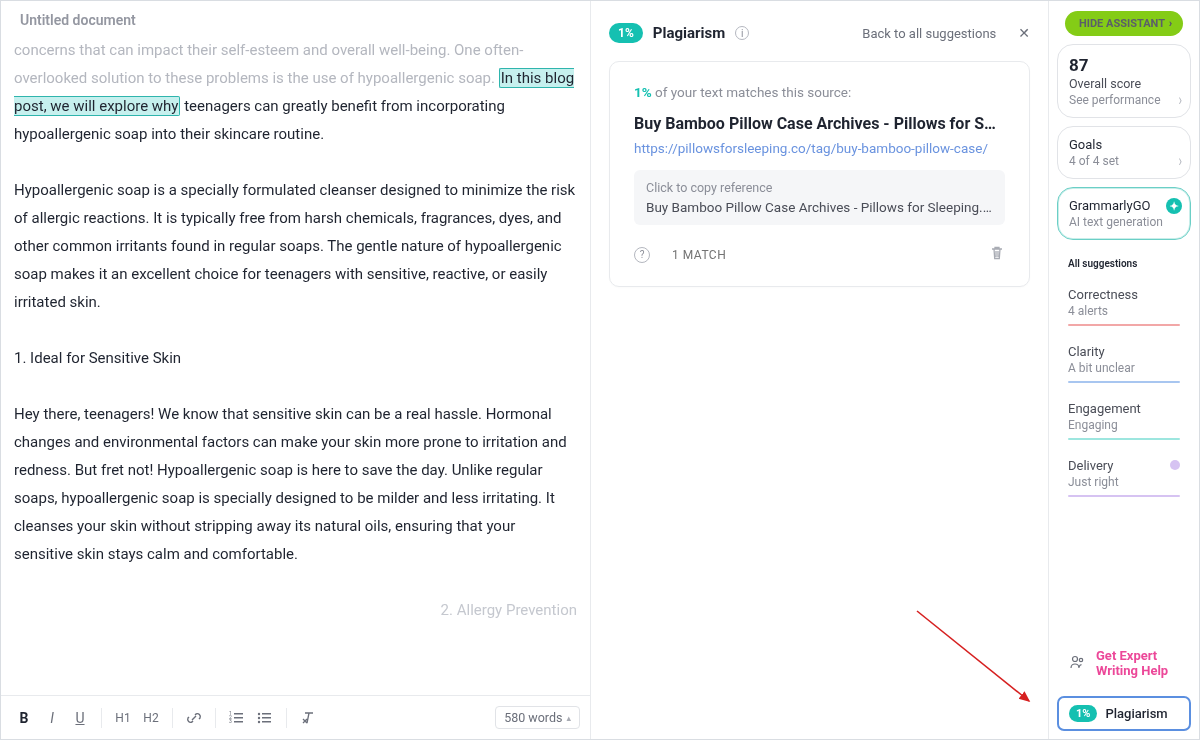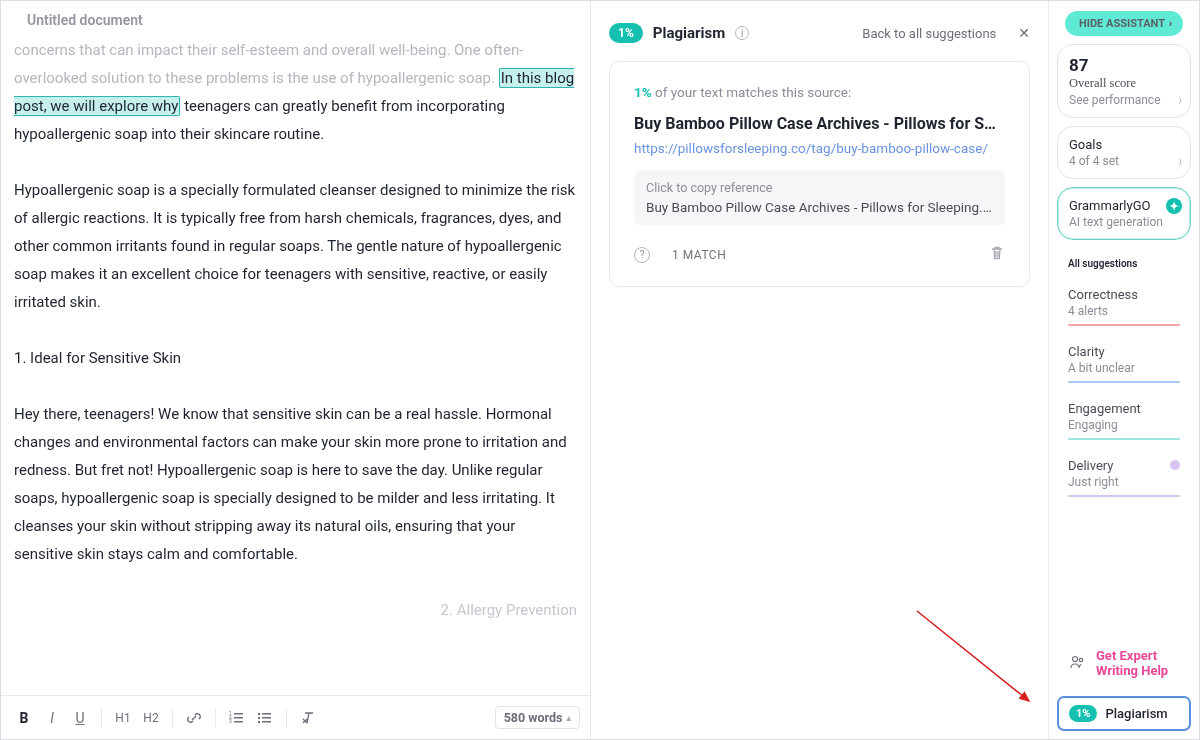--- a/index.html
+++ b/index.html
@@ -1,55 +1,55 @@
 <!DOCTYPE html>
 <html><head>
 <meta charset="utf-8">
 <style>
 * { box-sizing: border-box; margin: 0; padding: 0; }
 body { font-family: -apple-system, BlinkMacSystemFont, "Segoe UI", Roboto, sans-serif; font-size: 14px; color: #1f2430; background: #fff; }
 .app { display: flex; width: 1200px; height: 740px; border: 1px solid #d9dde2; position: relative; }
 .editor-pane { width: 590px; border-right: 1px solid #e8eaed; display: flex; flex-direction: column; position: relative; }
-.doc-title { padding: 11px 26px 8px; font-size: 14px; font-weight: 600; color: #9497a1; }
+.doc-title { padding: 11px 19px 8px; font-size: 14px; font-weight: 600; color: #9497a1; }
 .doc-body { flex: 1; overflow: hidden; padding: 0 13px 0 13px; font-size: 15px; line-height: 28px; color: #1f2430; }
 .doc-body p { margin-bottom: 28px; }
 .faded-line { color: #c5c8cf; text-align: right; }
 .hl { background: #c6f0ee; border: 1px solid #2fb5ad; border-radius: 2px; padding: 0 1px; }
 .toolbar { border-top: 1px solid #e8eaed; height: 44px; display: flex; align-items: center; padding: 0 10px; gap: 2px; }
 .t-divider { width: 1px; height: 20px; background: #e8eaed; margin: 0 6px; }
 .t-btn { width: 26px; height: 26px; display: inline-flex; align-items: center; justify-content: center; color: #6b6f7a; border-radius: 4px; cursor: pointer; font-size: 14px; }
 .t-btn.bold { font-weight: 700; color: #1f2430; }
 .t-btn.italic { font-style: italic; }
 .t-btn.under { text-decoration: underline; }
 .t-btn svg { width: 16px; height: 16px; }
-.word-count { margin-left: auto; font-size: 12.5px; color: #6b6f7a; border: 1px solid #e1e3e7; border-radius: 4px; padding: 3px 8px; display: flex; align-items: center; gap: 4px; font-weight: bold; }
+.word-count { margin-left: auto; font-size: 12.5px; color: #6b6f7a; border: 1px solid #e1e3e7; border-radius: 4px; padding: 3px 8px; display: flex; align-items: center; gap: 4px; }
 .suggest-pane { flex: 1; padding: 22px 18px; border-right: 1px solid #e8eaed; overflow: hidden; }
 .suggest-header { display: flex; align-items: center; gap: 10px; margin-bottom: 18px; }
 .badge-pct { background: #15c0b1; color: #fff; font-weight: 700; font-size: 12px; padding: 3px 9px; border-radius: 10px; }
 .suggest-title { font-size: 15px; font-weight: 700; }
 .info-icon { width: 14px; height: 14px; border: 1px solid #b4b7bf; border-radius: 50%; display: inline-flex; align-items: center; justify-content: center; font-size: 10px; color: #8b8e98; }
 .back-link { margin-left: auto; font-size: 13px; color: #6b6f7a; cursor: pointer; }
 .close-x { margin-left: 12px; color: #6b6f7a; cursor: pointer; font-size: 14px; }
 .card { border: 1px solid #e8eaed; border-radius: 10px; padding: 22px 24px; box-shadow: 0 1px 2px rgba(0,0,0,0.02); }
 .card .pct-line { font-size: 13.5px; color: #8b8e98; margin-bottom: 14px; }
 .card .pct-line b { color: #15c0b1; font-weight: 700; }
 .card .srctitle { font-size: 16px; font-weight: 700; margin-bottom: 7px; white-space: nowrap; overflow: hidden; text-overflow: ellipsis; }
 .card .srcurl { font-size: 13.5px; color: #6a93df; margin-bottom: 14px; }
 .refbox { background: #f5f6f8; border-radius: 6px; padding: 10px 12px; margin-bottom: 20px; }
 .refbox .lbl { font-size: 12.5px; color: #8b8e98; margin-bottom: 4px; }
 .refbox .txt { font-size: 13.5px; color: #4a4d57; white-space: nowrap; overflow: hidden; text-overflow: ellipsis; }
 .card-footer { display: flex; align-items: center; }
 .q-icon { width: 16px; height: 16px; border: 1px solid #b4b7bf; border-radius: 50%; display:inline-flex;align-items:center;justify-content:center;font-size:10px;color:#8b8e98; }
 .match-count { margin-left: 22px; font-size: 12px; letter-spacing: 0.5px; color: #737373; }
 .trash { margin-left: auto; color: #a8abb3; cursor: pointer; }
 .side-pane { width: 150px; padding: 10px 8px 8px 8px; display: flex; flex-direction: column; gap: 8px; position: relative; }
-.hide-assist { background: #5eead4; border-radius: 14px; font-size: 11px; font-weight: 700; color: #5b5f69; padding: 6px 10px; display: inline-flex; align-items: center; justify-content: center; gap: 4px; cursor: pointer; align-self: center; width: 118px; }
+.hide-assist { background: #84cc16; border-radius: 14px; font-size: 11px; font-weight: 700; color: #5b5f69; padding: 6px 10px; display: inline-flex; align-items: center; justify-content: center; gap: 4px; cursor: pointer; align-self: center; width: 118px; }
 .score-box, .panel-box { border: 1px solid #e1e3e7; border-radius: 16px; padding: 10px 11px; cursor: pointer; position: relative; }
 .score-box .num { font-size: 17px; font-weight: 700; }
-.score-box .lbl1 { font-size: 12.5px; color: #4a4d57; margin-top: 1px; font-family: Liberation Serif, serif; }
+.score-box .lbl1 { font-size: 12.5px; color: #4a4d57; margin-top: 1px; }
 .score-box .lbl2 { font-size: 12px; color: #8b8e98; margin-top: 2px; }
 .chev { position: absolute; right: 8px; bottom: 11px; color: #b4b7bf; font-size: 12px; transform: scaleY(1.4); }
 .panel-box .ttl { font-size: 13px; color: #1f2430; }
 .panel-box .sub { font-size: 12px; color: #8b8e98; margin-top: 2px; }
 .ggo { border: 1px solid #6bcfc6; box-shadow: inset 0 0 0 1px #c8eeea; }
 .ggo-badge { position: absolute; right: 8px; top: 10px; width: 16px; height: 16px; background: #15c0b1; border-radius: 50%; color:#fff; font-size:11px; display:flex; align-items:center; justify-content:center; font-weight:700; }
 .sug-block { padding: 0 11px; margin-top: 10px; margin-bottom: 4px; }
 .sug-all { font-size: 10px; font-weight: 600; color: #1f2430; margin-bottom: 18px; }
 .sug-item { margin-bottom: 18px; position: relative; }
 .sug-item .t { font-size: 13px; color: #4a4d57; }

